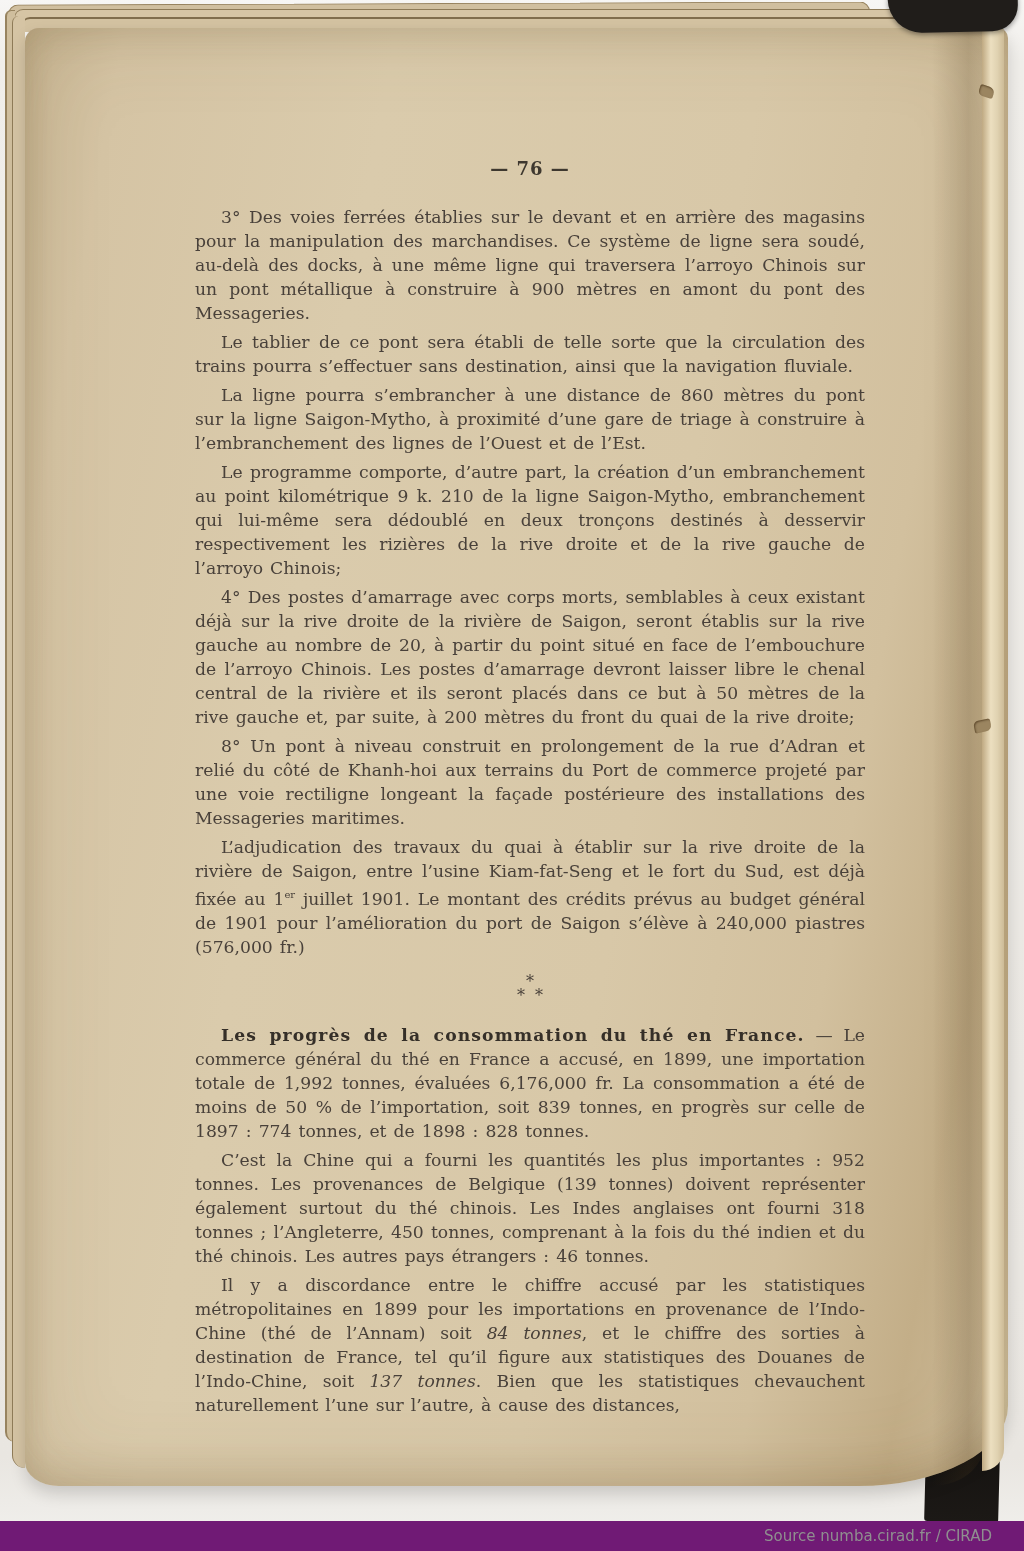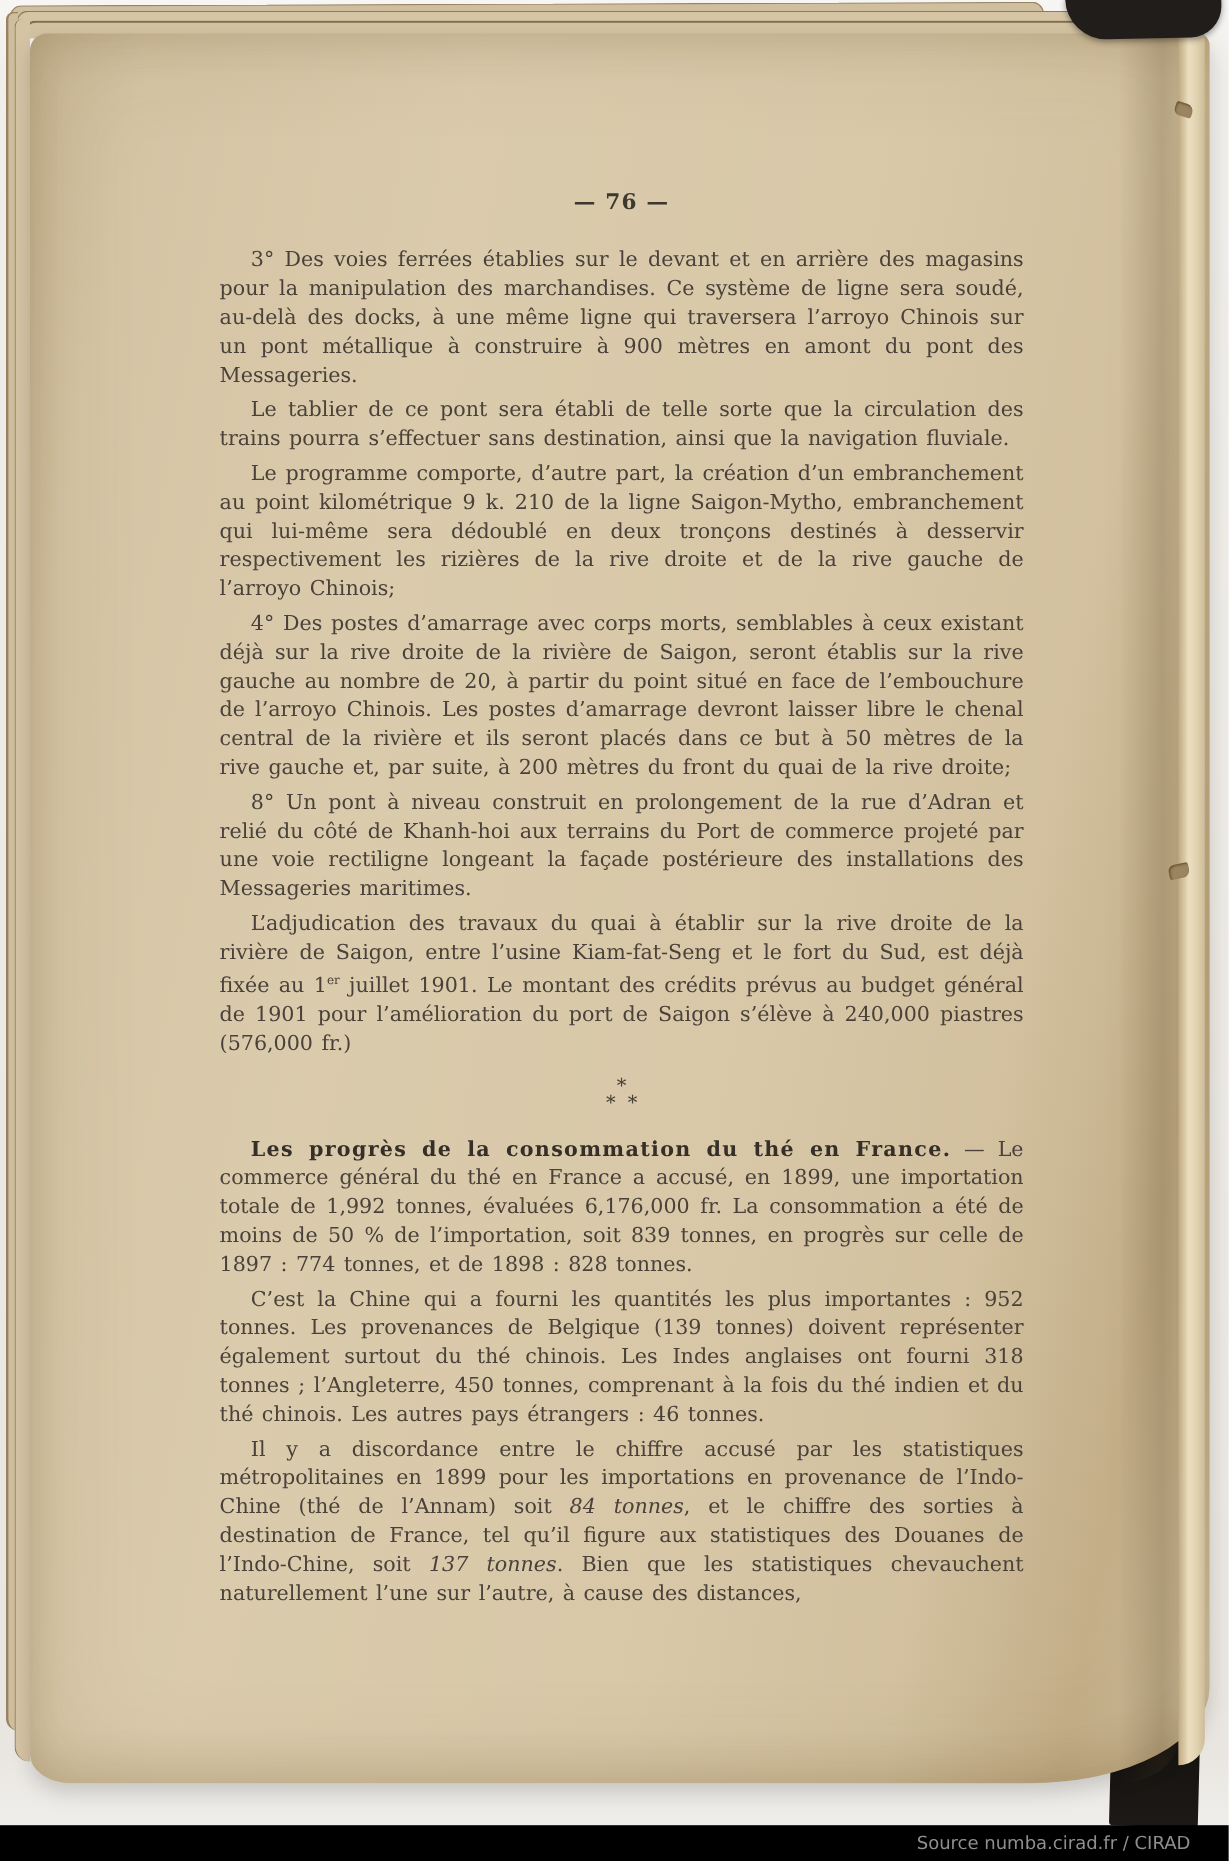--- a/index.html
+++ b/index.html
@@ -72,21 +72,21 @@
   
   .binding-dark {
     position: absolute; z-index: 4;
     left: 888px; top: -4px; width: 130px; height: 36px;
     background: #201d1a;
     border-radius: 0 0 26px 34px;
     transform: rotate(-1.2deg);
     box-shadow: 0 2px 5px rgba(0,0,0,.4);
   }
   
-  .content { position: absolute; left: 158px; top: 130px; width: 670px; }
+  .content { position: absolute; left: 170px; top: 130px; width: 670px; }
   .page-number {
     text-align: center; font-size: 18px; letter-spacing: 1px;
     color: #3e382f; margin-bottom: 26px; font-weight: bold;
   }
   .text-block p {
     margin: 0 0 5px 0;
     text-align: justify;
     text-indent: 26px;
     font-size: 17.2px;
     line-height: 24px;
@@ -96,21 +96,21 @@
   .seg-b { font-weight: bold; letter-spacing: 1.1px; color: #352f28; margin-top: 44px; }
   .seg-i { font-style: italic; }
   .seg-sup { font-size: 10px; vertical-align: super; }
   .separator { text-align: center; margin: 16px 0 20px 0; color: var(--ink);
     font-size: 16px; line-height: 14px; }
   .separator div { white-space: pre; }
   
   .footer-bar {
     position: absolute; z-index: 6;
     left: 0; top: 1521px; width: 1024px; height: 30px;
-    background: #000000;
+    background: #701a75;
     display: flex; align-items: center; justify-content: flex-end;
     padding-right: 32px; box-sizing: border-box;
   }
   .source-text {
     font-family: "DejaVu Sans", sans-serif;
     font-size: 15px; color: #8f8f8f;
   }
 </style>
 </head>
 <body>
@@ -130,20 +130,21 @@
     <div class="gutter-shadow"></div>
     <div class="fold-light"></div>
     <div class="tear tear-1"></div>
     <div class="tear tear-2"></div>
 
     <div class="content">
       <div class="page-number">— 76 —</div>
       <div class="text-block">
           <p><span>3° Des voies ferrées établies sur le devant et en arrière des magasins pour la manipulation des marchandises. Ce système de ligne sera soudé, au-delà des docks, à une même ligne qui traversera l’arroyo Chinois sur un pont métallique à construire à 900 mètres en amont du pont des Messageries.</span></p>
           <p><span>Le tablier de ce pont sera établi de telle sorte que la circulation des trains pourra s’effectuer sans destination, ainsi que la navigation fluviale.</span></p>
+          <p><span>La ligne pourra s’embrancher à une distance de 860 mètres du pont sur la ligne Saigon-Mytho, à proximité d’une gare de triage à construire à l’embranchement des lignes de l’Ouest et de l’Est.</span></p>
           <p><span>Le programme comporte, d’autre part, la création d’un embranchement au point kilométrique 9 k. 210 de la ligne Saigon-Mytho, embranchement qui lui-même sera dédoublé en deux tronçons destinés à desservir respectivement les rizières de la rive droite et de la rive gauche de l’arroyo Chinois;</span></p>
           <p><span>4° Des postes d’amarrage avec corps morts, semblables à ceux existant déjà sur la rive droite de la rivière de Saigon, seront établis sur la rive gauche au nombre de 20, à partir du point situé en face de l’embouchure de l’arroyo Chinois. Les postes d’amarrage devront laisser libre le chenal central de la rivière et ils seront placés dans ce but à 50 mètres de la rive gauche et, par suite, à 200 mètres du front du quai de la rive droite;</span></p>
           <p><span>8° Un pont à niveau construit en prolongement de la rue d’Adran et relié du côté de Khanh-hoi aux terrains du Port de commerce projeté par une voie rectiligne longeant la façade postérieure des installations des Messageries maritimes.</span></p>
           <p><span>L’adjudication des travaux du quai à établir sur la rive droite de la rivière de Saigon, entre l’usine Kiam-fat-Seng et le fort du Sud, est déjà fixée au 1</span><span class="seg-sup">er</span><span> juillet 1901. Le montant des crédits prévus au budget général de 1901 pour l’amélioration du port de Saigon s’élève à 240,000 piastres (576,000 fr.)</span></p>
           <div class="separator">
             <div>*</div>
             <div>*  *</div>
           </div>
           <p><span class="seg-b">Les progrès de la consommation du thé en France.</span><span> — Le commerce général du thé en France a accusé, en 1899, une importation totale de 1,992 tonnes, évaluées 6,176,000 fr. La consommation a été de moins de 50 % de l’importation, soit 839 tonnes, en progrès sur celle de 1897 : 774 tonnes, et de 1898 : 828 tonnes.</span></p>
           <p><span>C’est la Chine qui a fourni les quantités les plus importantes : 952 tonnes. Les provenances de Belgique (139 tonnes) doivent représenter également surtout du thé chinois. Les Indes anglaises ont fourni 318 tonnes ; l’Angleterre, 450 tonnes, comprenant à la fois du thé indien et du thé chinois. Les autres pays étrangers : 46 tonnes.</span></p>

